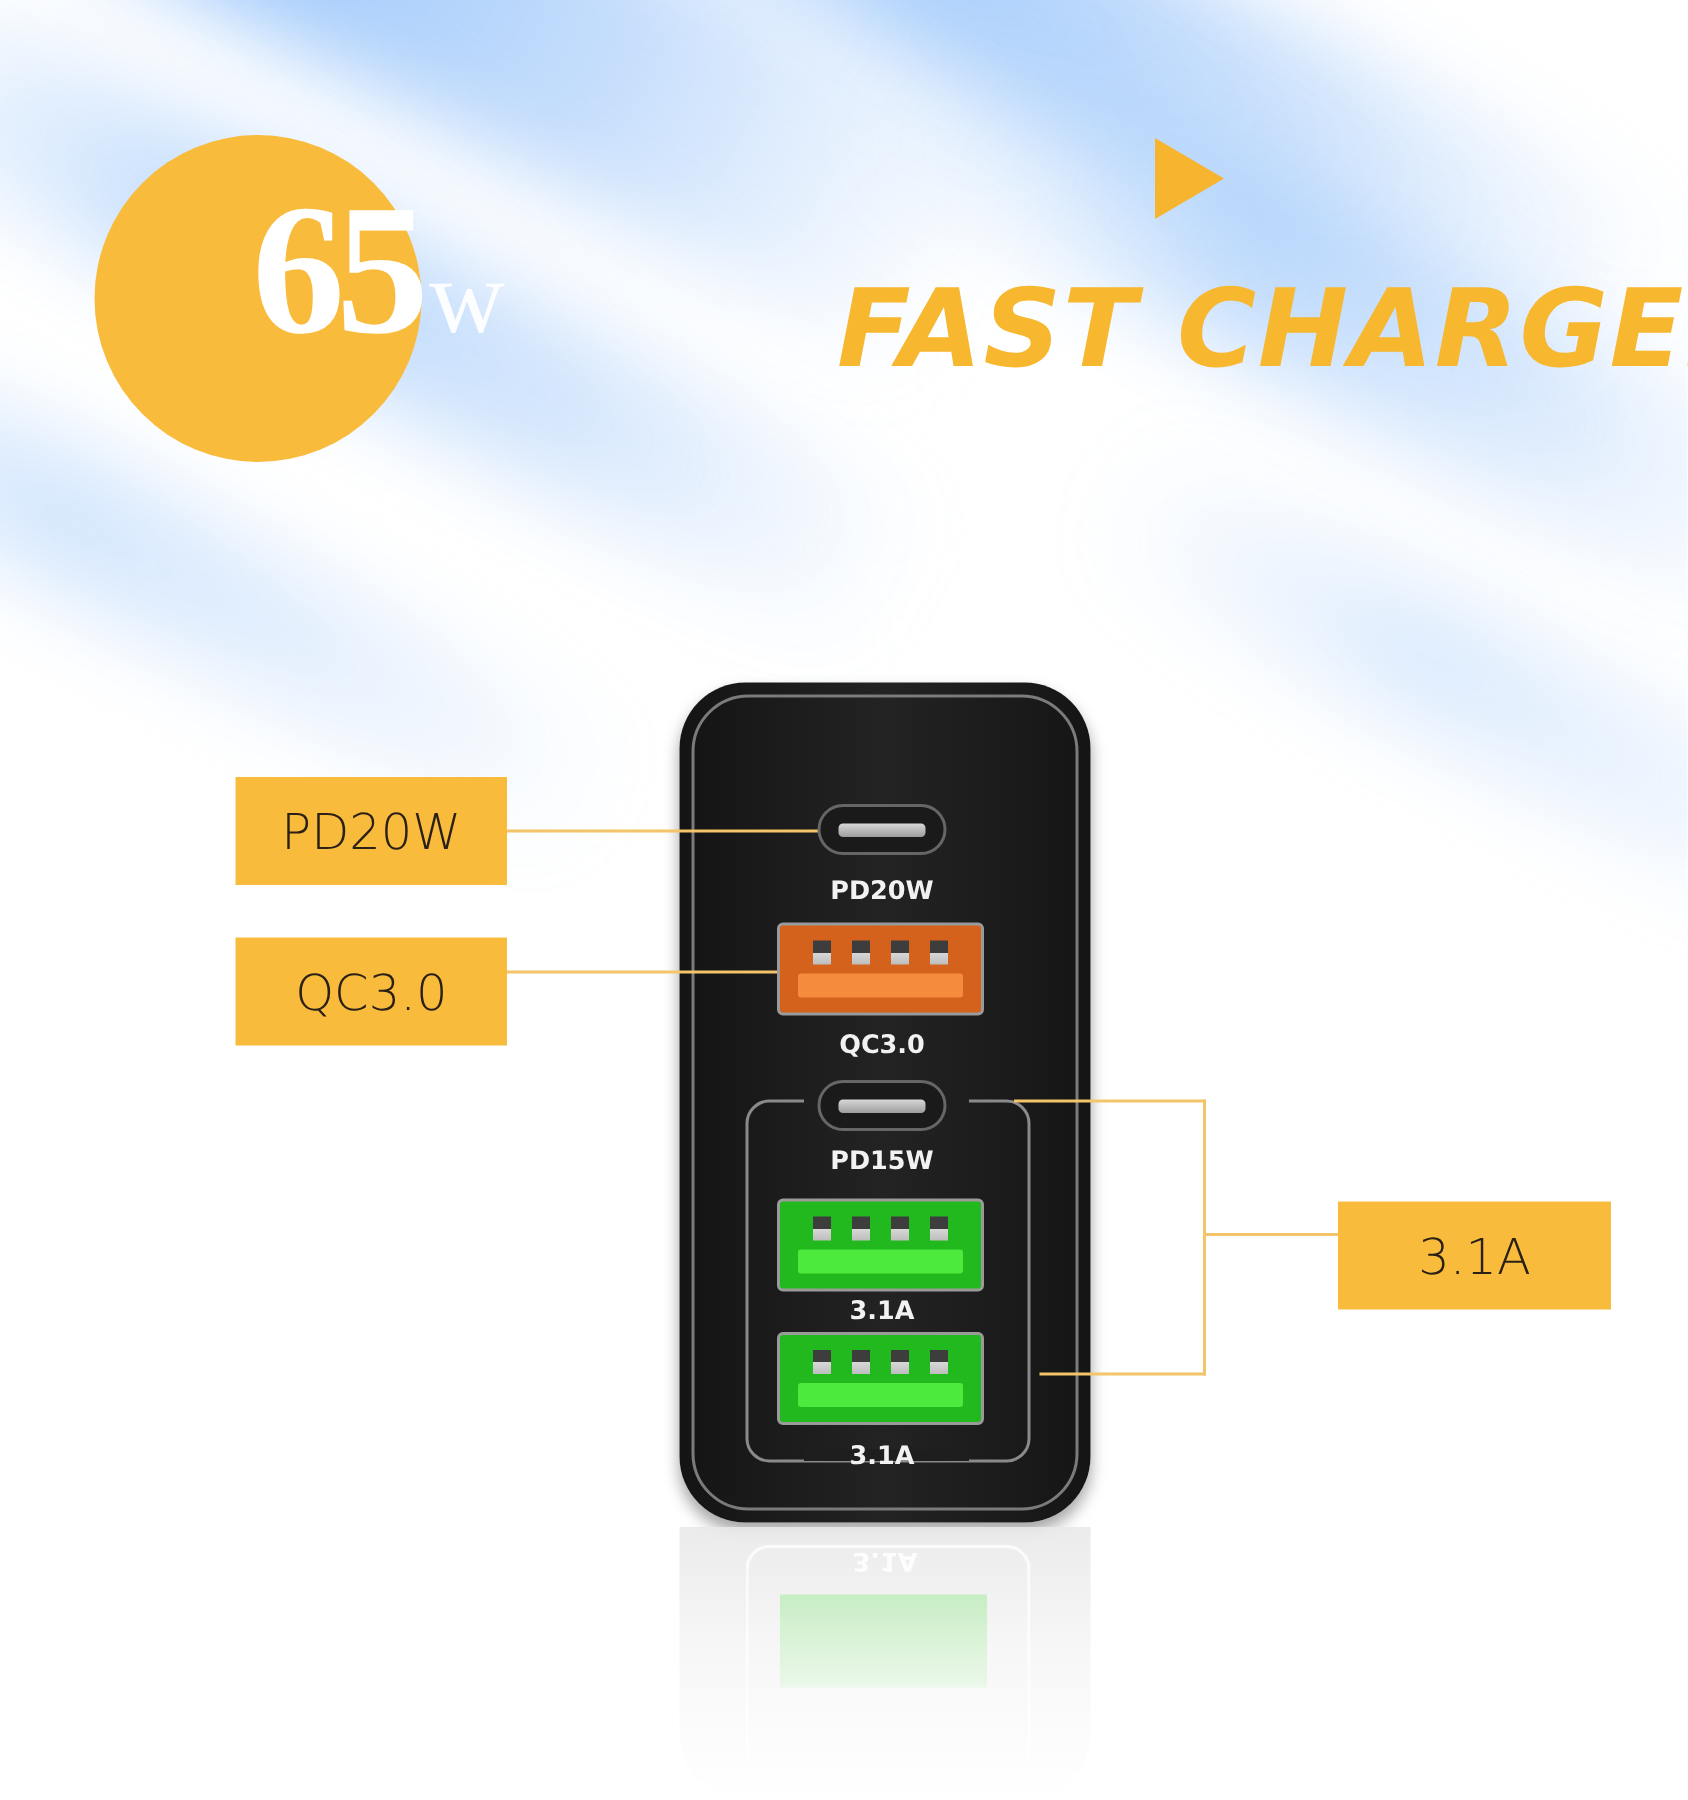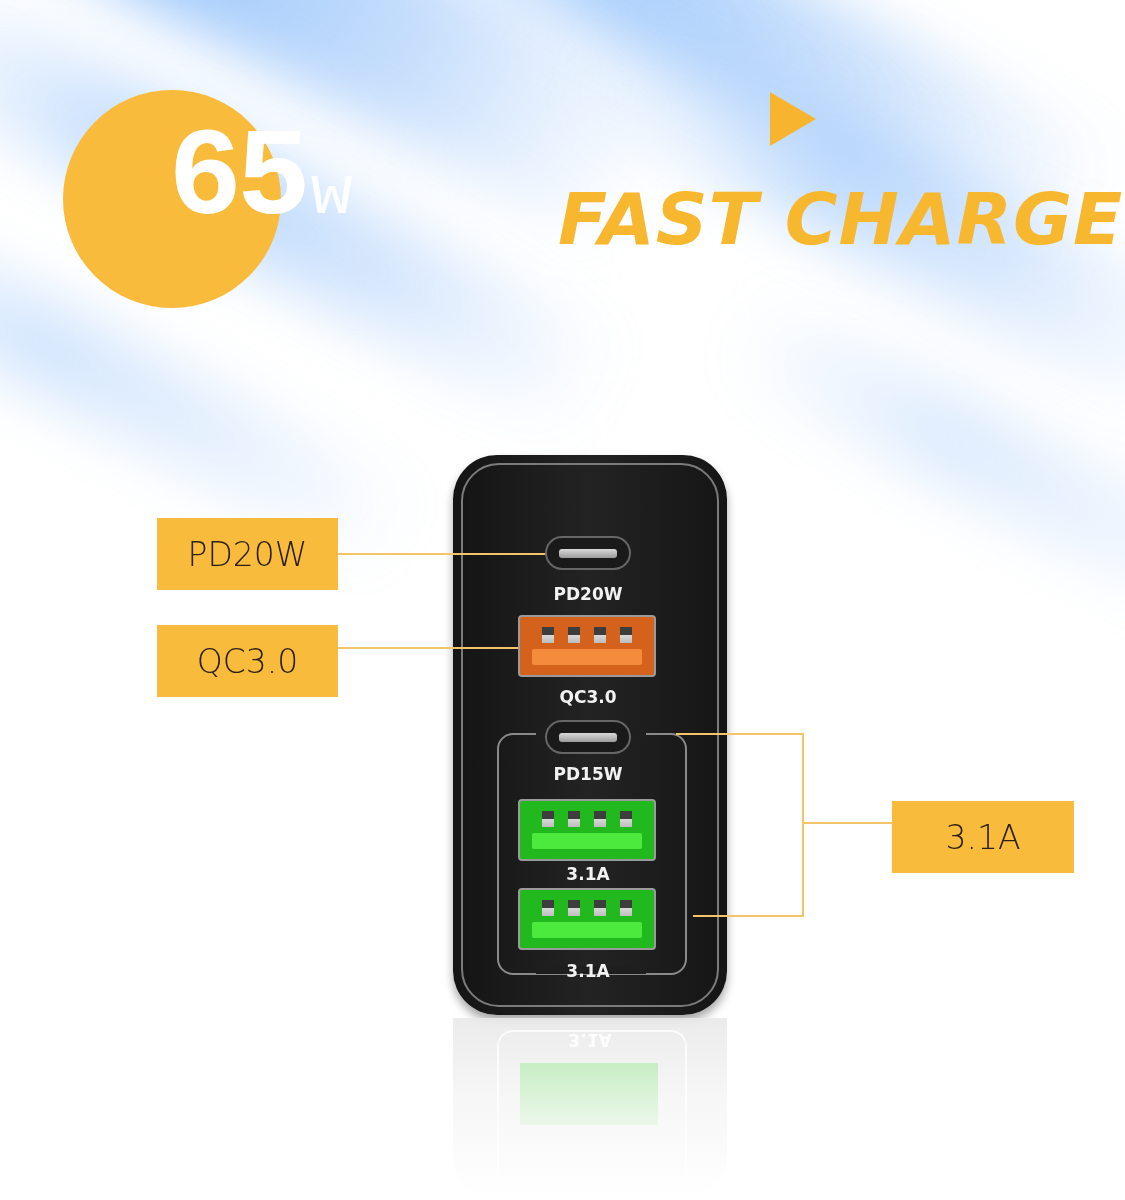--- a/index.html
+++ b/index.html
@@ -7,21 +7,21 @@
   .bg{position:absolute;inset:0;overflow:hidden;}
   .streak{position:absolute;background:linear-gradient(90deg,rgba(150,195,250,0) 0%,rgba(140,190,250,0.85) 40%,rgba(160,200,250,0.6) 70%,rgba(200,225,255,0) 100%);filter:blur(28px);transform:rotate(28deg);transform-origin:center;}
   .s1{left:-200px;top:-120px;width:900px;height:170px;}
   .s2{left:-150px;top:150px;width:800px;height:110px;opacity:.7;}
   .s3{left:250px;top:-60px;width:900px;height:140px;opacity:.85;}
   .s4{left:550px;top:150px;width:700px;height:120px;opacity:.6;}
   .s5{left:-250px;top:330px;width:700px;height:90px;opacity:.45;}
   .s6{left:700px;top:420px;width:600px;height:90px;opacity:.35;}
 
   .circle{position:absolute;left:63px;top:90px;width:218px;height:218px;border-radius:50%;background:#f9bb3b;}
-  .watt{position:absolute;left:168px;top:118px;color:#fff;font-weight:700;font-size:124px;letter-spacing:-6px;line-height:1;font-family:Liberation Mono, monospace;}
+  .watt{position:absolute;left:168px;top:118px;color:#fff;font-weight:700;font-size:124px;letter-spacing:-6px;line-height:1;font-family:Liberation Serif, serif;}
   .watt .unit{font-size:70px;letter-spacing:0;margin-left:6px;font-weight:400;opacity:.95;}
 
   .play{position:absolute;left:770px;top:92px;width:0;height:0;border-top:27px solid transparent;border-bottom:27px solid transparent;border-left:46px solid #f7b52f;}
   .headline{position:absolute;left:558px;top:183px;color:#f7b72f;font-weight:700;font-style:italic;font-size:72px;letter-spacing:1px;line-height:1;font-family:"DejaVu Sans",sans-serif;white-space:nowrap;}
 
   .tag{position:absolute;background:#f8bb3c;color:#2a2016;display:flex;align-items:center;justify-content:center;font-size:33px;font-family:"DejaVu Sans",sans-serif;font-weight:300;}
   .tag.pd{left:157px;top:518px;width:181px;height:72px;}
   .tag.qc{left:157px;top:625px;width:181px;height:72px;}
   .tag.a31{left:892px;top:801px;width:182px;height:72px;}
 

